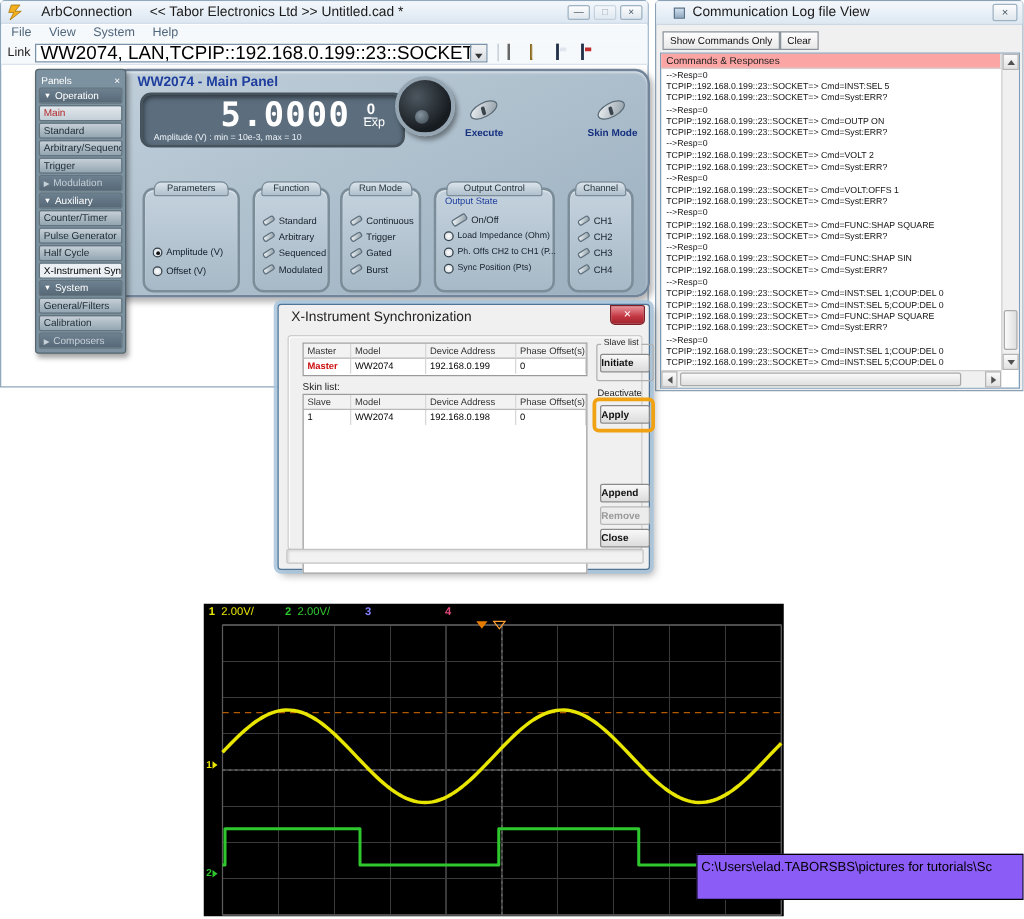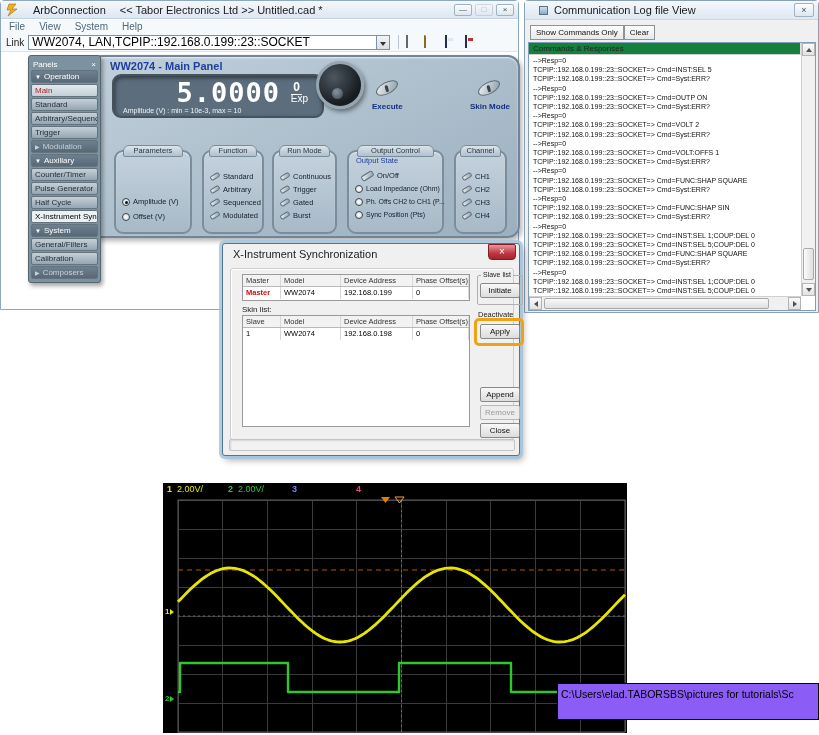--- a/index.html
+++ b/index.html
@@ -16,21 +16,21 @@
   .win-controls { margin-left:auto; display:flex; gap:3px; }
   .wbtn { width:18px; height:12px; border:1px solid #9fb2c2; border-radius:2px;
     background:linear-gradient(#fdfdfd,#dfe7ee); font-size:8px; line-height:10px; text-align:center; color:#44525e; }
   .wbtn.dim { opacity:.45; }
   .menubar { position:absolute; left:0; top:19px; right:0; height:13px; background:#f6f9fc;
     font-size:10px; color:#51677c; display:flex; gap:14px; padding-left:8px; align-items:center; }
   .toolbar { position:absolute; left:0; top:32px; right:0; height:19px; background:#f6f9fc;
     border-bottom:1px solid #dbe4ec; display:flex; align-items:center; font-size:10px; }
   .link-label { margin-left:5px; color:#222; }
   .combo { position:relative; margin-left:4px; width:362px; height:15px; background:#fff;
-    border:1px solid #7a92a8; font-size:12px; line-height:13px; padding-left:3px; white-space:nowrap; overflow:hidden; }
+    border:1px solid #7a92a8; font-size:15px; line-height:13px; padding-left:3px; white-space:nowrap; overflow:hidden; }
   .combo-btn { position:absolute; right:0; top:0; width:13px; height:13px; background:linear-gradient(#f4f4f4,#d8dee4);
     border-left:1px solid #7a92a8; text-align:center; }
   .tri-down { display:inline-block; width:0; height:0; border-left:3px solid transparent;
     border-right:3px solid transparent; border-top:4px solid #333; margin-top:4px; }
   .tb-sep { width:1px; height:14px; background:#b9c6d1; margin:0 5px 0 8px; }
   .tb-icon { width:14px; height:13px; margin-right:6px; position:relative; }
   .icon-page { background:#fff; border:1px solid #666; width:10px; height:12px; margin-left:2px; }
   .icon-folder { background:linear-gradient(#ffe69a,#e8b94a); border:1px solid #8a6b1e; width:13px; height:9px; margin-top:3px; border-radius:1px 3px 1px 1px; }
   .icon-floppy { background:#3a4a66; border:1px solid #22304a; width:11px; height:11px; margin:1px; }
   .icon-floppy::after { content:""; position:absolute; left:4px; top:2px; width:5px; height:3px; background:#dfe6ef; }
@@ -103,30 +103,30 @@
     border:1px solid #4f7496; box-shadow:0 0 0 3px rgba(168,196,220,.85), 3px 4px 7px rgba(0,0,0,.35);
     border-radius:3px; z-index:5; font-size:8px; }
   .dlg-title { position:absolute; left:10px; top:4px; font-size:11px; color:#222; }
   .dlg-close { position:absolute; right:3px; top:0; width:28px; height:16px;
     background:linear-gradient(#ea949c,#c23540 60%,#a02630); border:1px solid #7e1d24;
     border-radius:0 2px 4px 4px; color:#fff; font-size:10px; text-align:center; line-height:14px; }
   .dlg-inner { position:absolute; left:7px; top:24px; width:284px; height:172px;
     border:1px solid #cdcdcd; box-shadow:inset 1px 1px 0 #fff; border-radius:3px; }
   .dtable { position:absolute; background:#fff; border:1px solid #9a9a9a; overflow:hidden; }
   .t-master { left:11px; top:5px; width:228px; height:27px; }
-  .t-slave  { left:11px; top:46px; width:228px; height:112px; }
+  .t-slave  { left:11px; top:46px; width:228px; height:144px; }
   .tr { display:flex; height:12px; line-height:12px; }
   .tr.head { background:#f2f2f2; border-bottom:1px solid #b8b8b8; color:#333; }
   .td { border-right:1px solid #d8d8d8; padding-left:3px; overflow:hidden; white-space:nowrap; font-size:7.5px; }
   .td.red { color:#cc1111; font-weight:bold; }
   .slave-label { position:absolute; left:11px; top:36px; font-size:8px; color:#222; }
   .grpbox { position:absolute; left:246px; top:6px; width:46px; height:30px; border:1px solid #b0b0b0; border-radius:2px; }
   .grpbox-label { position:absolute; left:3px; top:-5px; background:#f0f0f0; padding:0 2px; font-size:7px; color:#222; }
   .btn { position:absolute; width:40px; height:15px; background:linear-gradient(#f8f8f8,#dcdcdc);
-    border:1px solid #8a8a8a; border-radius:2px; font-size:8px; text-align:center; line-height:13px; color:#111; }
+    border:1px solid #8a8a8a; border-radius:2px; font-size:8px; text-align:left; line-height:13px; color:#111;font-weight:bold; }
   .btn.disabled { color:#9a9a9a; border-color:#b8b8b8; background:#ececec; }
   .b-initiate { left:249px; top:14px; }
   .deact-label { position:absolute; left:247px; top:41px; font-size:7.5px; color:#222; }
   .hl-orange { position:absolute; left:243px; top:49px; width:50px; height:28px;
     border:3px solid #f0a212; border-radius:5px; }
   .b-apply { left:249px; top:55px; }
   .b-append { left:249px; top:118px; }
   .b-remove { left:249px; top:136px; }
   .b-close  { left:249px; top:154px; }
   .dlg-status { position:absolute; left:6px; bottom:4px; width:286px; height:12px;
@@ -139,21 +139,21 @@
     background:linear-gradient(#f4f8fc,#dde8f2); border-bottom:1px solid #cbd8e4;
     display:flex; align-items:center; font-size:11px; color:#1a1a1a; padding-left:14px; gap:6px; }
   .log-appicon { width:9px; height:9px; background:linear-gradient(#cfe0ef,#8fa8c0); border:1px solid #5a7186; }
   .log-close { margin-left:auto; margin-right:4px; width:20px; height:14px; border:1px solid #9fb2c2; border-radius:2px;
     background:linear-gradient(#fdfdfd,#dfe7ee); font-size:9px; line-height:12px; text-align:center; color:#44525e; }
   .log-btns { position:absolute; left:5px; top:24px; display:flex;justify-content:center; }
   .log-btn { height:15px; background:linear-gradient(#fdfdfd,#e9e9e9); border:1px solid #8b949c;
     font-size:8px; line-height:13px; padding:0 5px; color:#111; }
   .log-list { position:absolute; left:3px; top:41px; width:288px; height:269px; background:#fff;
     border:1px solid #7f9db9; }
-  .log-header { position:absolute; left:0; top:0; right:14px; height:12px; background:#15803d;
+  .log-header { position:absolute; left:0; top:0; right:14px; height:12px; background:#fca5a5;
     border-bottom:1px solid #cfcfcf; border-right:1px solid #e2e2e2; font-size:8px; line-height:12px; padding-left:4px; color:#222; }
   .log-lines { position:absolute; left:1px; top:13px; right:15px; bottom:14px; overflow:hidden;
     font-size:7px; line-height:9.2px; color:#111; padding-left:3px; white-space:nowrap; }
   .vscroll { position:absolute; right:0; top:0; bottom:14px; width:14px; background:#f0f0f0; border-left:1px solid #d0d0d0; }
   .hscroll { position:absolute; left:0; right:14px; bottom:0; height:14px; background:#f0f0f0; border-top:1px solid #d0d0d0; }
   .sbtn { position:absolute; width:13px; height:13px; background:linear-gradient(#fafafa,#e2e2e2);
     border:1px solid #b4b4b4; display:flex; align-items:center; justify-content:center; }
   .arr { width:0; height:0; }
   .arr.up { border-left:3px solid transparent; border-right:3px solid transparent; border-bottom:4px solid #505050; }
   .arr.down { border-left:3px solid transparent; border-right:3px solid transparent; border-top:4px solid #505050; }

